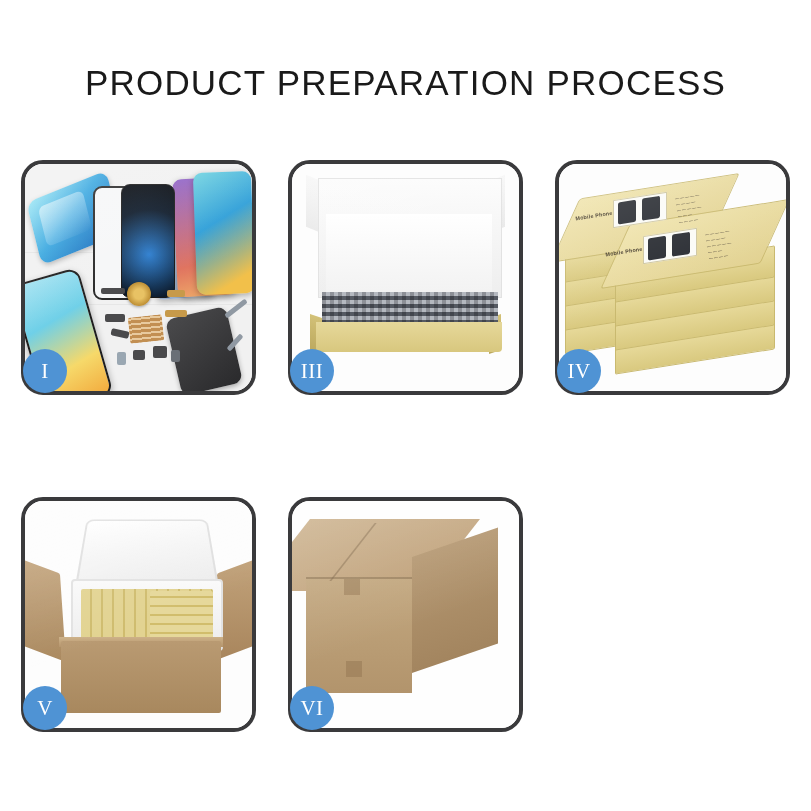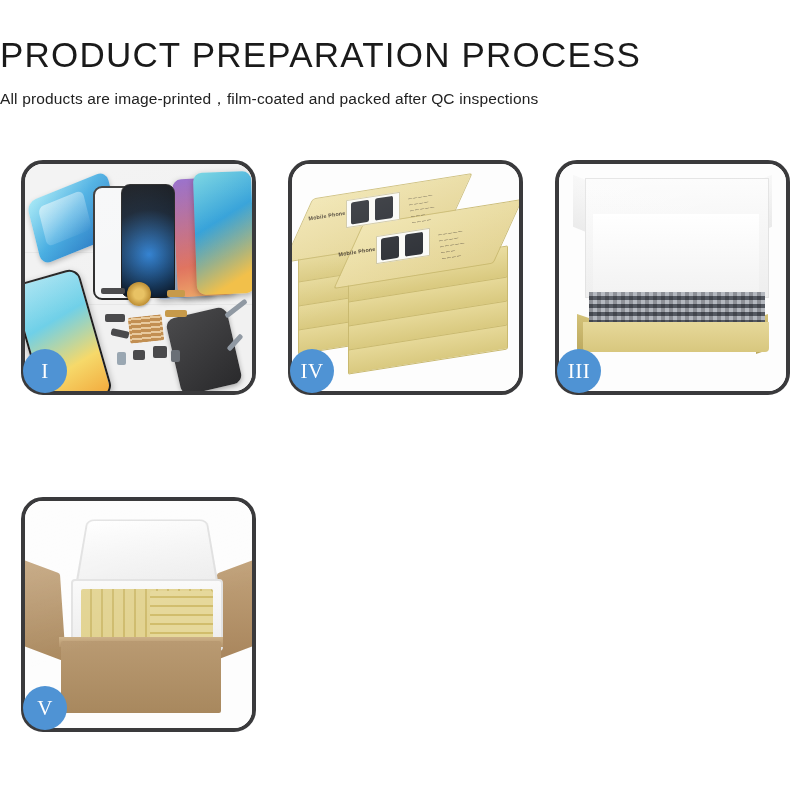--- a/index.html
+++ b/index.html
@@ -9,21 +9,21 @@
   }
   body {
     width: 811px;
     height: 811px;
     font-family: "Liberation Sans", sans-serif;
     overflow: hidden;
     position: relative;
   }
 
   
-  .header { padding-top: 36px; }
+  .header { padding-top: 64px; text-align: center; }
   .title {
     font-size: 35px;
     font-weight: 400;
     letter-spacing: 1.2px;
     color: #1a1a1a;
     margin: 0;
     line-height: 1.1;
   }
   .subtitle {
     font-size: 15.5px;
@@ -288,21 +288,20 @@
     position:absolute; inset:0;
     background:linear-gradient(160deg,rgba(255,255,255,.18),rgba(255,255,255,0) 55%);
     pointer-events:none;
   }
 </style>
 </head>
 <body>
 
 <div class="header">
   <h1 class="title">PRODUCT PREPARATION PROCESS</h1>
-  <p class="subtitle">All products are image-printed，film-coated and packed after QC inspections</p>
 </div>
 
 <div class="grid">
 
   <div class="panel">
     <div class="panel-inner p1">
       <div class="stripe" style="top:88px"></div>
       <div class="stripe" style="top:140px"></div>
       <div class="protector"></div>
       <div class="phone ph-a"></div>
@@ -325,79 +324,92 @@
       <div class="bit" style="left:146px;top:186px;width:9px;height:12px;background:#6a6f76"></div>
       <div class="bit" style="left:198px;top:142px;width:26px;height:5px;background:#9099a3;transform:rotate(-38deg)"></div>
       <div class="bit" style="left:200px;top:176px;width:20px;height:5px;background:#9099a3;transform:rotate(-48deg)"></div>
       <div class="sheen"></div>
     </div>
     <div class="badge">I</div>
   </div>
 
 
   <div class="panel">
-    <div class="panel-inner p4">
-      <div class="stack">
-        <div class="sbox" style="left:0px;top:130px"></div>
-        <div class="sbox" style="left:0px;top:106px"></div>
-        <div class="sbox" style="left:0px;top:82px"></div>
-        <div class="sbox" style="left:0px;top:58px"></div>
-        <div class="sbox-top" style="left:0px;top:8px"></div>
-
-        <div class="sbox" style="left:50px;top:150px"></div>
-        <div class="sbox" style="left:50px;top:126px"></div>
-        <div class="sbox" style="left:50px;top:102px"></div>
-        <div class="sbox" style="left:50px;top:78px"></div>
-        <div class="sbox-top" style="left:50px;top:34px"></div>
-
-        <div class="boxlabel" style="left:10px;top:30px">Mobile Phone Spare Parts</div>
-        <div class="boxlabel" style="left:40px;top:66px">Mobile Phone Spare Parts</div>
-
-        <div style="position:absolute;left:48px;top:16px;width:52px;height:26px;background:#fbfbf7;border:1px solid #cfc7a2;transform:skewY(-9deg)">
-          <div class="winimg" style="left:4px;top:2px"></div>
-          <div class="winimg" style="left:28px;top:2px"></div>
-        </div>
-        <div style="position:absolute;left:78px;top:52px;width:52px;height:26px;background:#fbfbf7;border:1px solid #cfc7a2;transform:skewY(-9deg)">
-          <div class="winimg" style="left:4px;top:2px"></div>
-          <div class="winimg" style="left:28px;top:2px"></div>
-        </div>
-
-        <div class="linelist" style="left:112px;top:14px">— — — — —<br>— — — —<br>— — — — —<br>— — —<br>— — — —</div>
-        <div class="linelist" style="left:142px;top:50px">— — — — —<br>— — — —<br>— — — — —<br>— — —<br>— — — —</div>
-      </div>
-      <div class="sheen"></div>
-    </div>
-    <div class="badge">IV</div>
-  </div>
-
-  <div class="panel">
     <div class="panel-inner p3">
       <div class="lid-flapL"></div>
       <div class="lid-flapR"></div>
       <div class="lid-back"></div>
       <div class="foam"></div>
       <div class="tray-side"></div>
       <div class="tray-side-r"></div>
       <div class="tray-inner"></div>
       <div class="tray-front"></div>
       <div class="sheen"></div>
     </div>
     <div class="badge">III</div>
+  </div>
+
+  <div class="panel">
+    <div class="panel-inner p4">
+      <div class="stack">
+        <div class="sbox" style="left:0px;top:130px"></div>
+        <div class="sbox" style="left:0px;top:106px"></div>
+        <div class="sbox" style="left:0px;top:82px"></div>
+        <div class="sbox" style="left:0px;top:58px"></div>
+        <div class="sbox-top" style="left:0px;top:8px"></div>
+
+        <div class="sbox" style="left:50px;top:150px"></div>
+        <div class="sbox" style="left:50px;top:126px"></div>
+        <div class="sbox" style="left:50px;top:102px"></div>
+        <div class="sbox" style="left:50px;top:78px"></div>
+        <div class="sbox-top" style="left:50px;top:34px"></div>
+
+        <div class="boxlabel" style="left:10px;top:30px">Mobile Phone Spare Parts</div>
+        <div class="boxlabel" style="left:40px;top:66px">Mobile Phone Spare Parts</div>
+
+        <div style="position:absolute;left:48px;top:16px;width:52px;height:26px;background:#fbfbf7;border:1px solid #cfc7a2;transform:skewY(-9deg)">
+          <div class="winimg" style="left:4px;top:2px"></div>
+          <div class="winimg" style="left:28px;top:2px"></div>
+        </div>
+        <div style="position:absolute;left:78px;top:52px;width:52px;height:26px;background:#fbfbf7;border:1px solid #cfc7a2;transform:skewY(-9deg)">
+          <div class="winimg" style="left:4px;top:2px"></div>
+          <div class="winimg" style="left:28px;top:2px"></div>
+        </div>
+
+        <div class="linelist" style="left:112px;top:14px">— — — — —<br>— — — —<br>— — — — —<br>— — —<br>— — — —</div>
+        <div class="linelist" style="left:142px;top:50px">— — — — —<br>— — — —<br>— — — — —<br>— — —<br>— — — —</div>
+      </div>
+      <div class="sheen"></div>
+    </div>
+    <div class="badge">IV</div>
   </div>
 
   <div class="panel">
     <div class="panel-inner p5">
       <div class="flapL"></div>
       <div class="flapR"></div>
       <div class="foamlid"></div>
       <div class="foambody">
         <div class="innerboxes"></div>
         <div class="innerboxes2"></div>
       </div>
       <div class="cartonrim"></div>
       <div class="cartonbody"></div>
       <div class="sheen"></div>
     </div>
     <div class="badge">V</div>
   </div>
 
+  <div class="panel">
+    <div class="panel-inner p6">
+      <div class="bx-top"></div>
+      <div class="bx-side"></div>
+      <div class="bx-front"></div>
+      <div class="seam" style="left:60px;top:22px;width:2px;height:58px;transform:skewX(-38deg)"></div>
+      <div class="seam" style="left:14px;top:76px;width:106px;height:2px"></div>
+      <div class="tapepatch" style="left:52px;top:78px;width:16px;height:16px"></div>
+      <div class="tapepatch" style="left:54px;top:160px;width:16px;height:16px"></div>
+      <div class="sheen"></div>
+    </div>
+    <div class="badge">VI</div>
+  </div>
 
 </div>
 
 </body></html>

